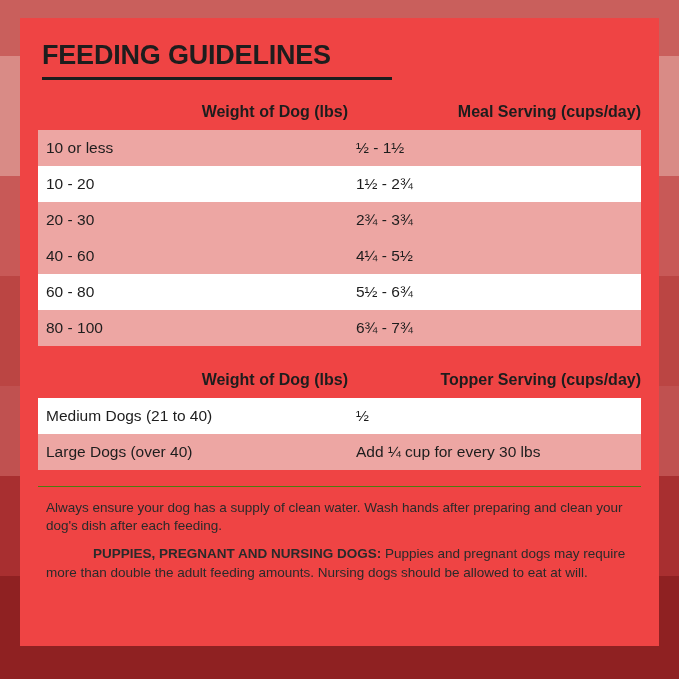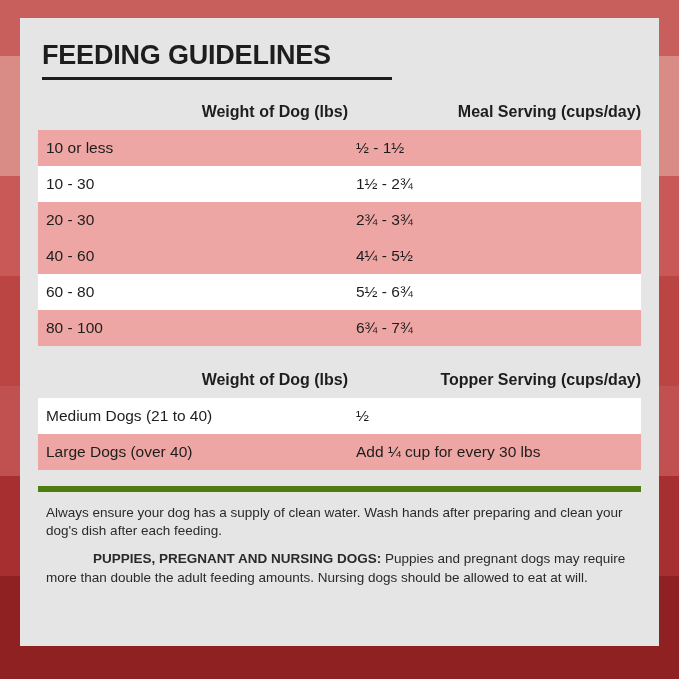--- a/index.html
+++ b/index.html
@@ -32,21 +32,21 @@
   .bg-s5 { top: 386px; height: 90px;  background: #c05150; }
   .bg-s6 { top: 476px; height: 100px; background: #a82f30; }
   .bg-s7 { top: 576px; height: 103px; background: #8f2122; }
 
   .card {
     position: absolute;
     left: 20px;
     top: 18px;
     width: 639px;
     height: 628px;
-    background: #e5e5e5;
+    background: #ef4444;
     box-sizing: border-box;
     padding: 0;
   }
   .inner {
     padding: 22px 18px 0 18px;
   }
   .title {
     font-size: 27px;
     font-weight: bold;
     color: #1d1d1d;
@@ -76,21 +76,21 @@
   th { font-weight: bold; font-size: 16px; text-align: right; }
   col.c1 { width: 310px; }
   col.c2 { width: 293px; }
   tr.shaded td { background: #eda6a3; }
   tr.plain td { background: #ffffff; }
   .section-gap { height: 16px; }
 
   .notes {
     margin: 16px 0 0 0;
     padding: 12px 10px 0 8px;
-    border-top: 6px solid #4d7c0f;
+    border-top: 1px solid #4d7c0f;
     width: 603px;
     box-sizing: border-box;
   }
   .notes p {
     margin: 0 0 10px 0;
     font-size: 13.5px;
     line-height: 1.35;
     color: #2a2a2a;
   }
   .notes .lead {
@@ -125,21 +125,21 @@
             <th>Weight of Dog (lbs)</th>
             <th>Meal Serving (cups/day)</th>
           </tr>
         </thead>
         <tbody>
           <tr class="shaded">
             <td>10 or less</td>
             <td>½ - 1½</td>
           </tr>
           <tr class="plain">
-            <td>10 - 30</td>
+            <td>10 - 20</td>
             <td>1½ - 2¾</td>
           </tr>
           <tr class="shaded">
             <td>20 - 30</td>
             <td>2¾ - 3¾</td>
           </tr>
           <tr class="shaded">
             <td>40 - 60</td>
             <td>4¼ - 5½</td>
           </tr>

